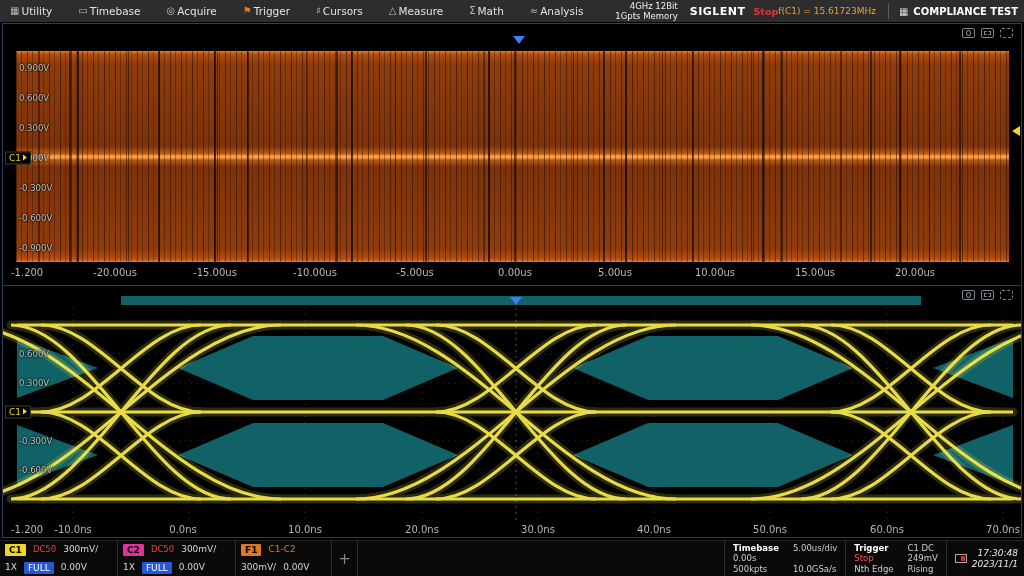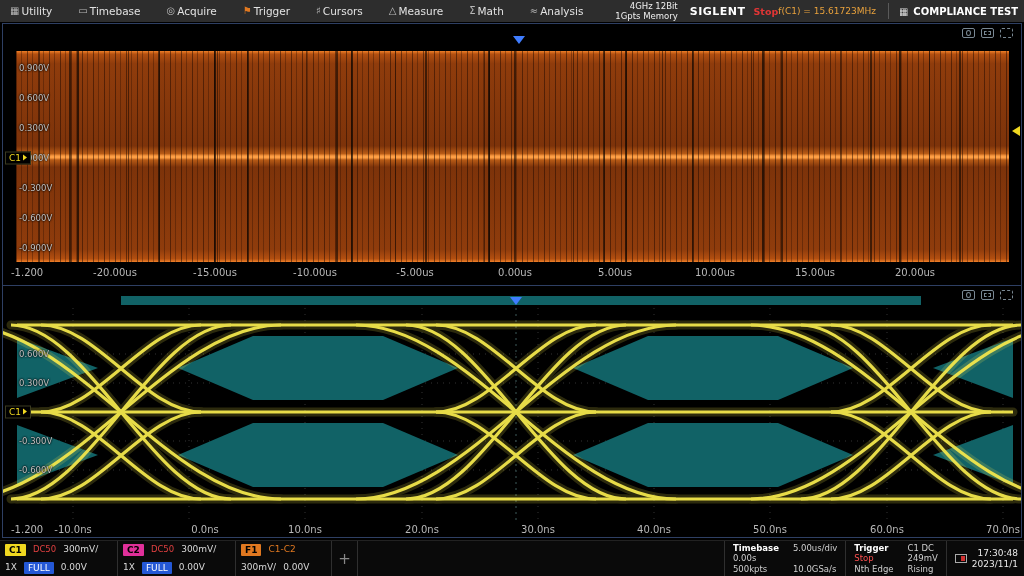--- a/index.html
+++ b/index.html
@@ -96,21 +96,21 @@
   .f1-src { color:var(--f1-orange,#e07820); }
   .add-btn { width:26px; display:flex; align-items:center; justify-content:center;
     color:#888; font-size:15px; border-right:1px solid #2f2f2f; cursor:default; }
   .sb-spacer { flex:1; }
   .info-box { display:grid; grid-template-columns:auto auto; column-gap:14px;
     align-content:center; padding:1px 8px; font-size:8.5px; line-height:10.5px;
     border-left:1px solid #2f2f2f; }
   .ib-title { color:#fff; font-weight:bold; }
   .ib-val { color:#cfcfcf; }
   .ib-stop { color:#ff5050; }
-  .clock { display:flex; align-items:center; gap:5px; padding:0 6px 0 8px; border-left:1px solid #2f2f2f; }
+  .clock { display:flex; align-items:center; gap:5px; padding:0 6px 0 8px; border-left:1px solid #2f2f2f;font-style:italic; }
   .clock-txt { text-align:right; font-size:9px; line-height:11px; color:#e8e8e8; }
   .lan-icon { display:inline-block; width:12px; height:9px; border:1px solid #aaa; position:relative; }
   .lan-icon::after { content:""; position:absolute; right:1px; top:1px; width:4px; height:5px; background:#d03030; }
 </style>
 </head>
 <body>
 
 <div id="screen">
 
   <div id="menubar">
@@ -259,21 +259,21 @@
     </div>
     <div class="trig-marker" style="left:507px; top:11px;"></div>
 
     <span class="ylab" style="top:68px">0.600V</span>
     <span class="ylab" style="top:97px">0.300V</span>
     <span class="ylab" style="top:155px">-0.300V</span>
     <span class="ylab" style="top:184px">-0.600V</span>
 
     <span class="xlab corner-lab" style="left:8px; top:238px">-1.200</span>
     <span class="xlab" style="left:70px; top:238px">-10.0ns</span>
-    <span class="xlab" style="left:202px; top:238px">0.0ns</span>
+    <span class="xlab" style="left:180px; top:238px">0.0ns</span>
     <span class="xlab" style="left:302px; top:238px">10.0ns</span>
     <span class="xlab" style="left:419px; top:238px">20.0ns</span>
     <span class="xlab" style="left:535px; top:238px">30.0ns</span>
     <span class="xlab" style="left:651px; top:238px">40.0ns</span>
     <span class="xlab" style="left:767px; top:238px">50.0ns</span>
     <span class="xlab" style="left:884px; top:238px">60.0ns</span>
     <span class="xlab" style="left:1000px; top:238px">70.0ns</span>
 
     <span class="ch-tag" style="top:126px">C1</span>
   </div>

